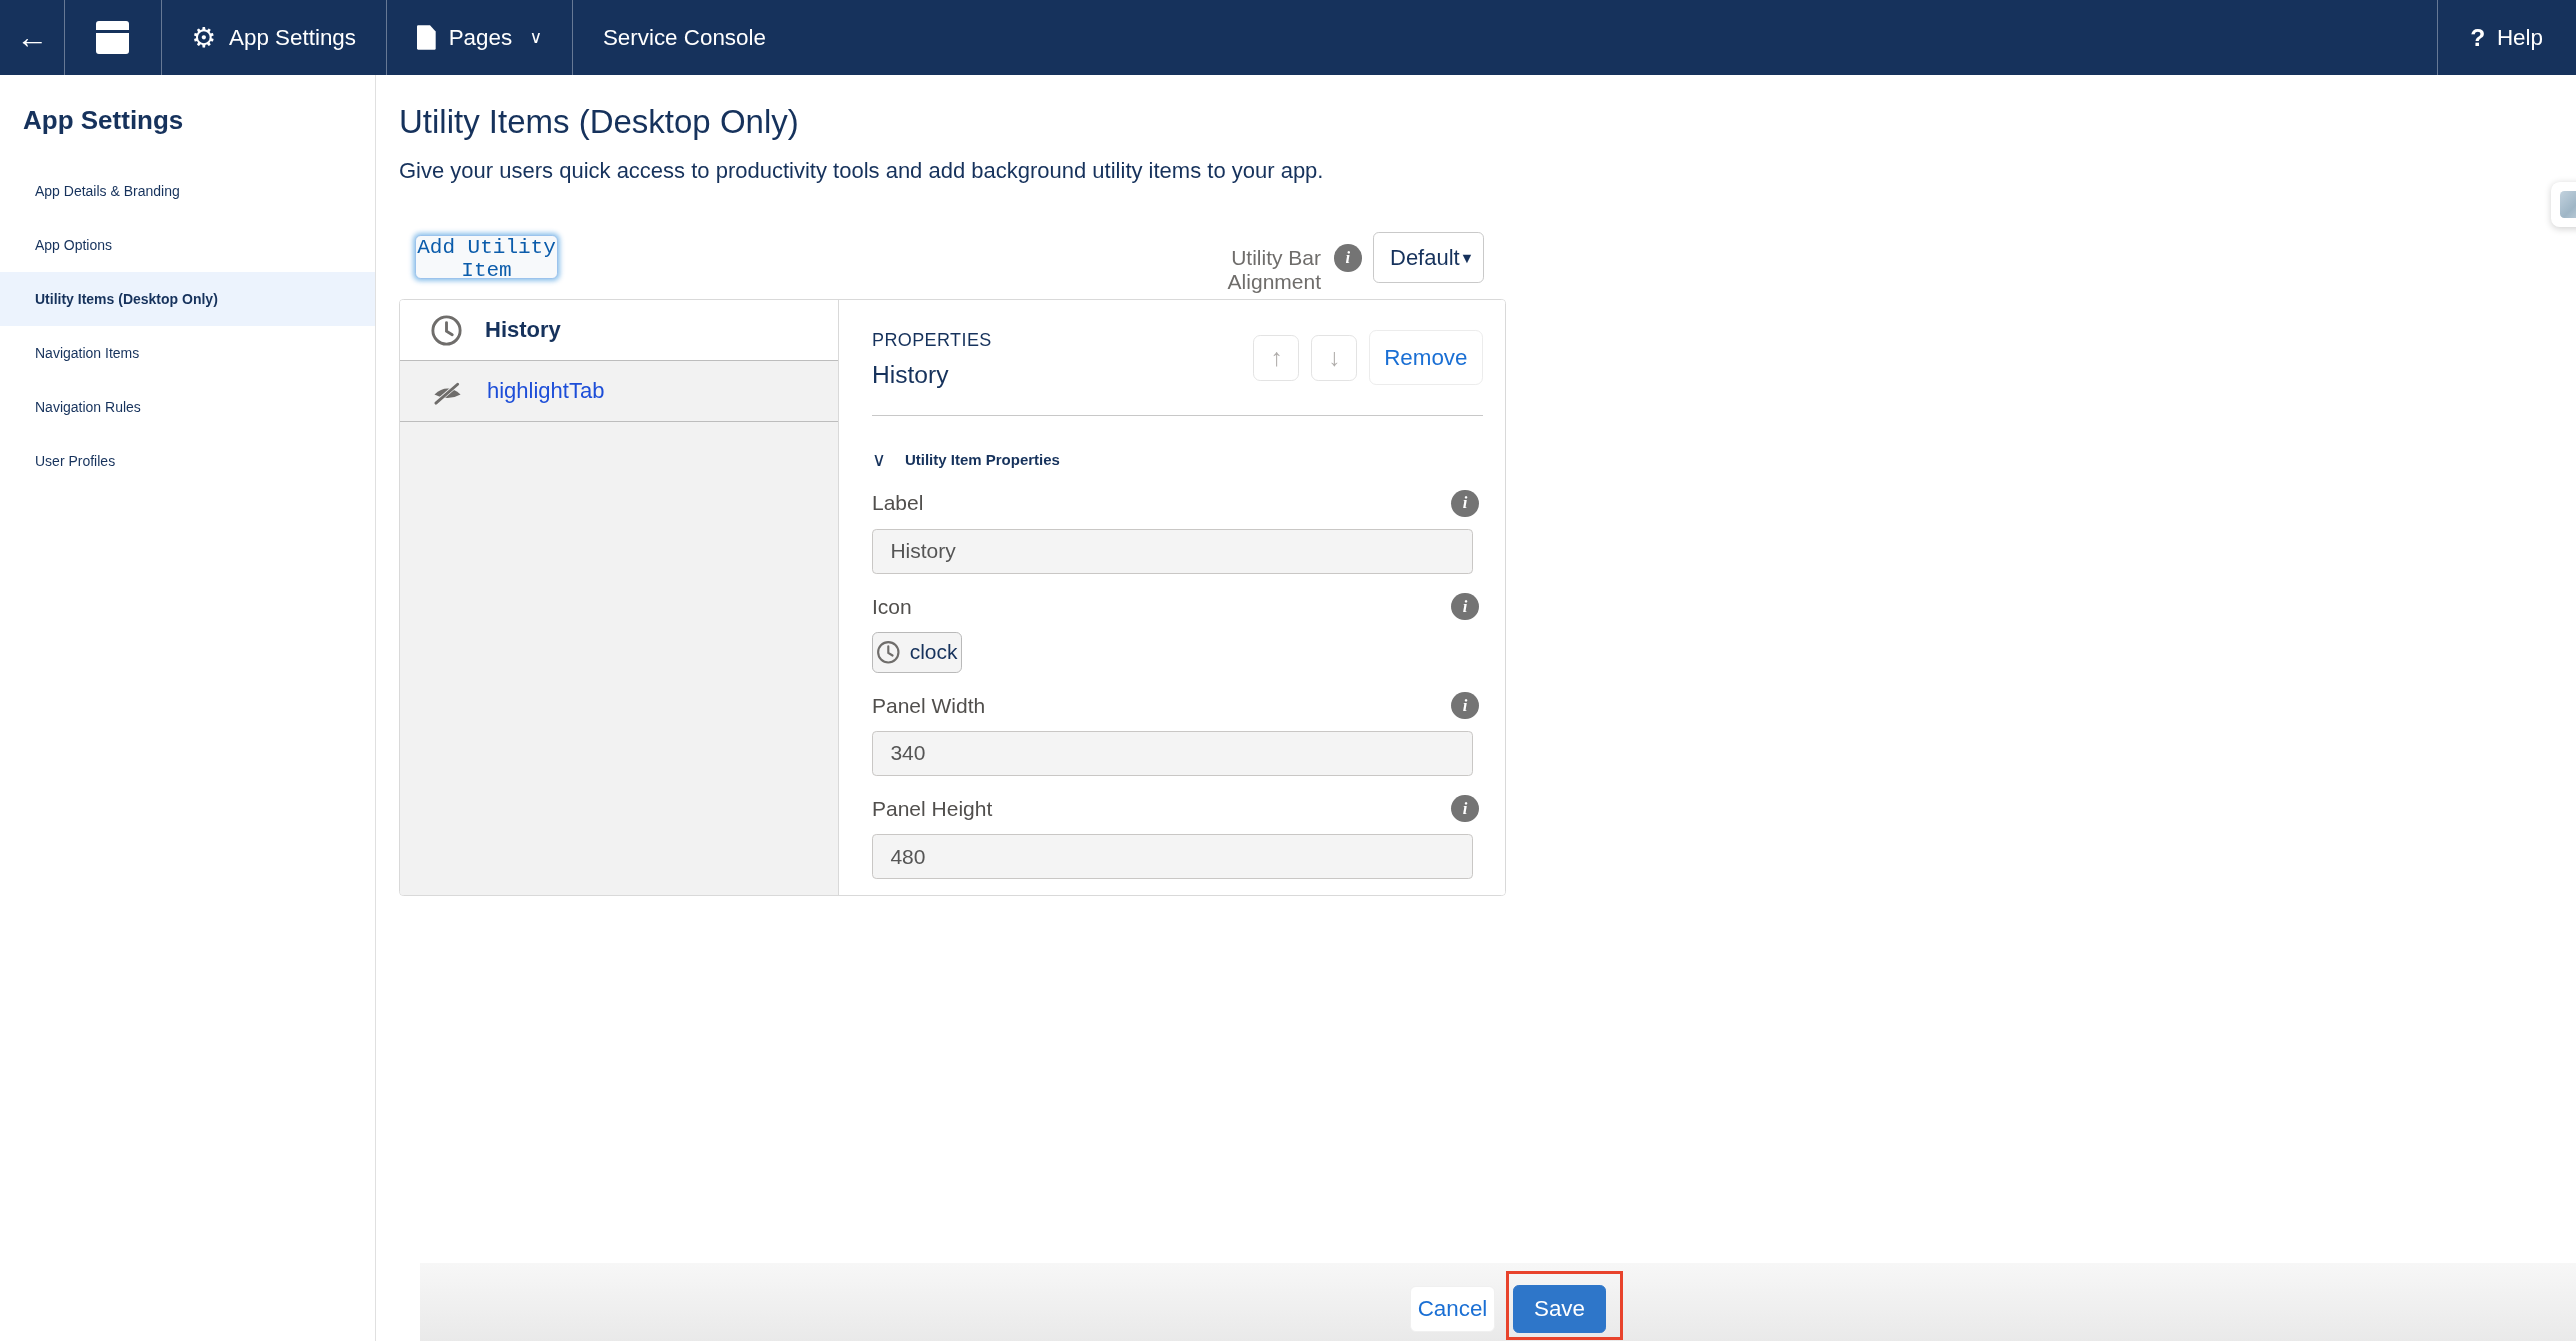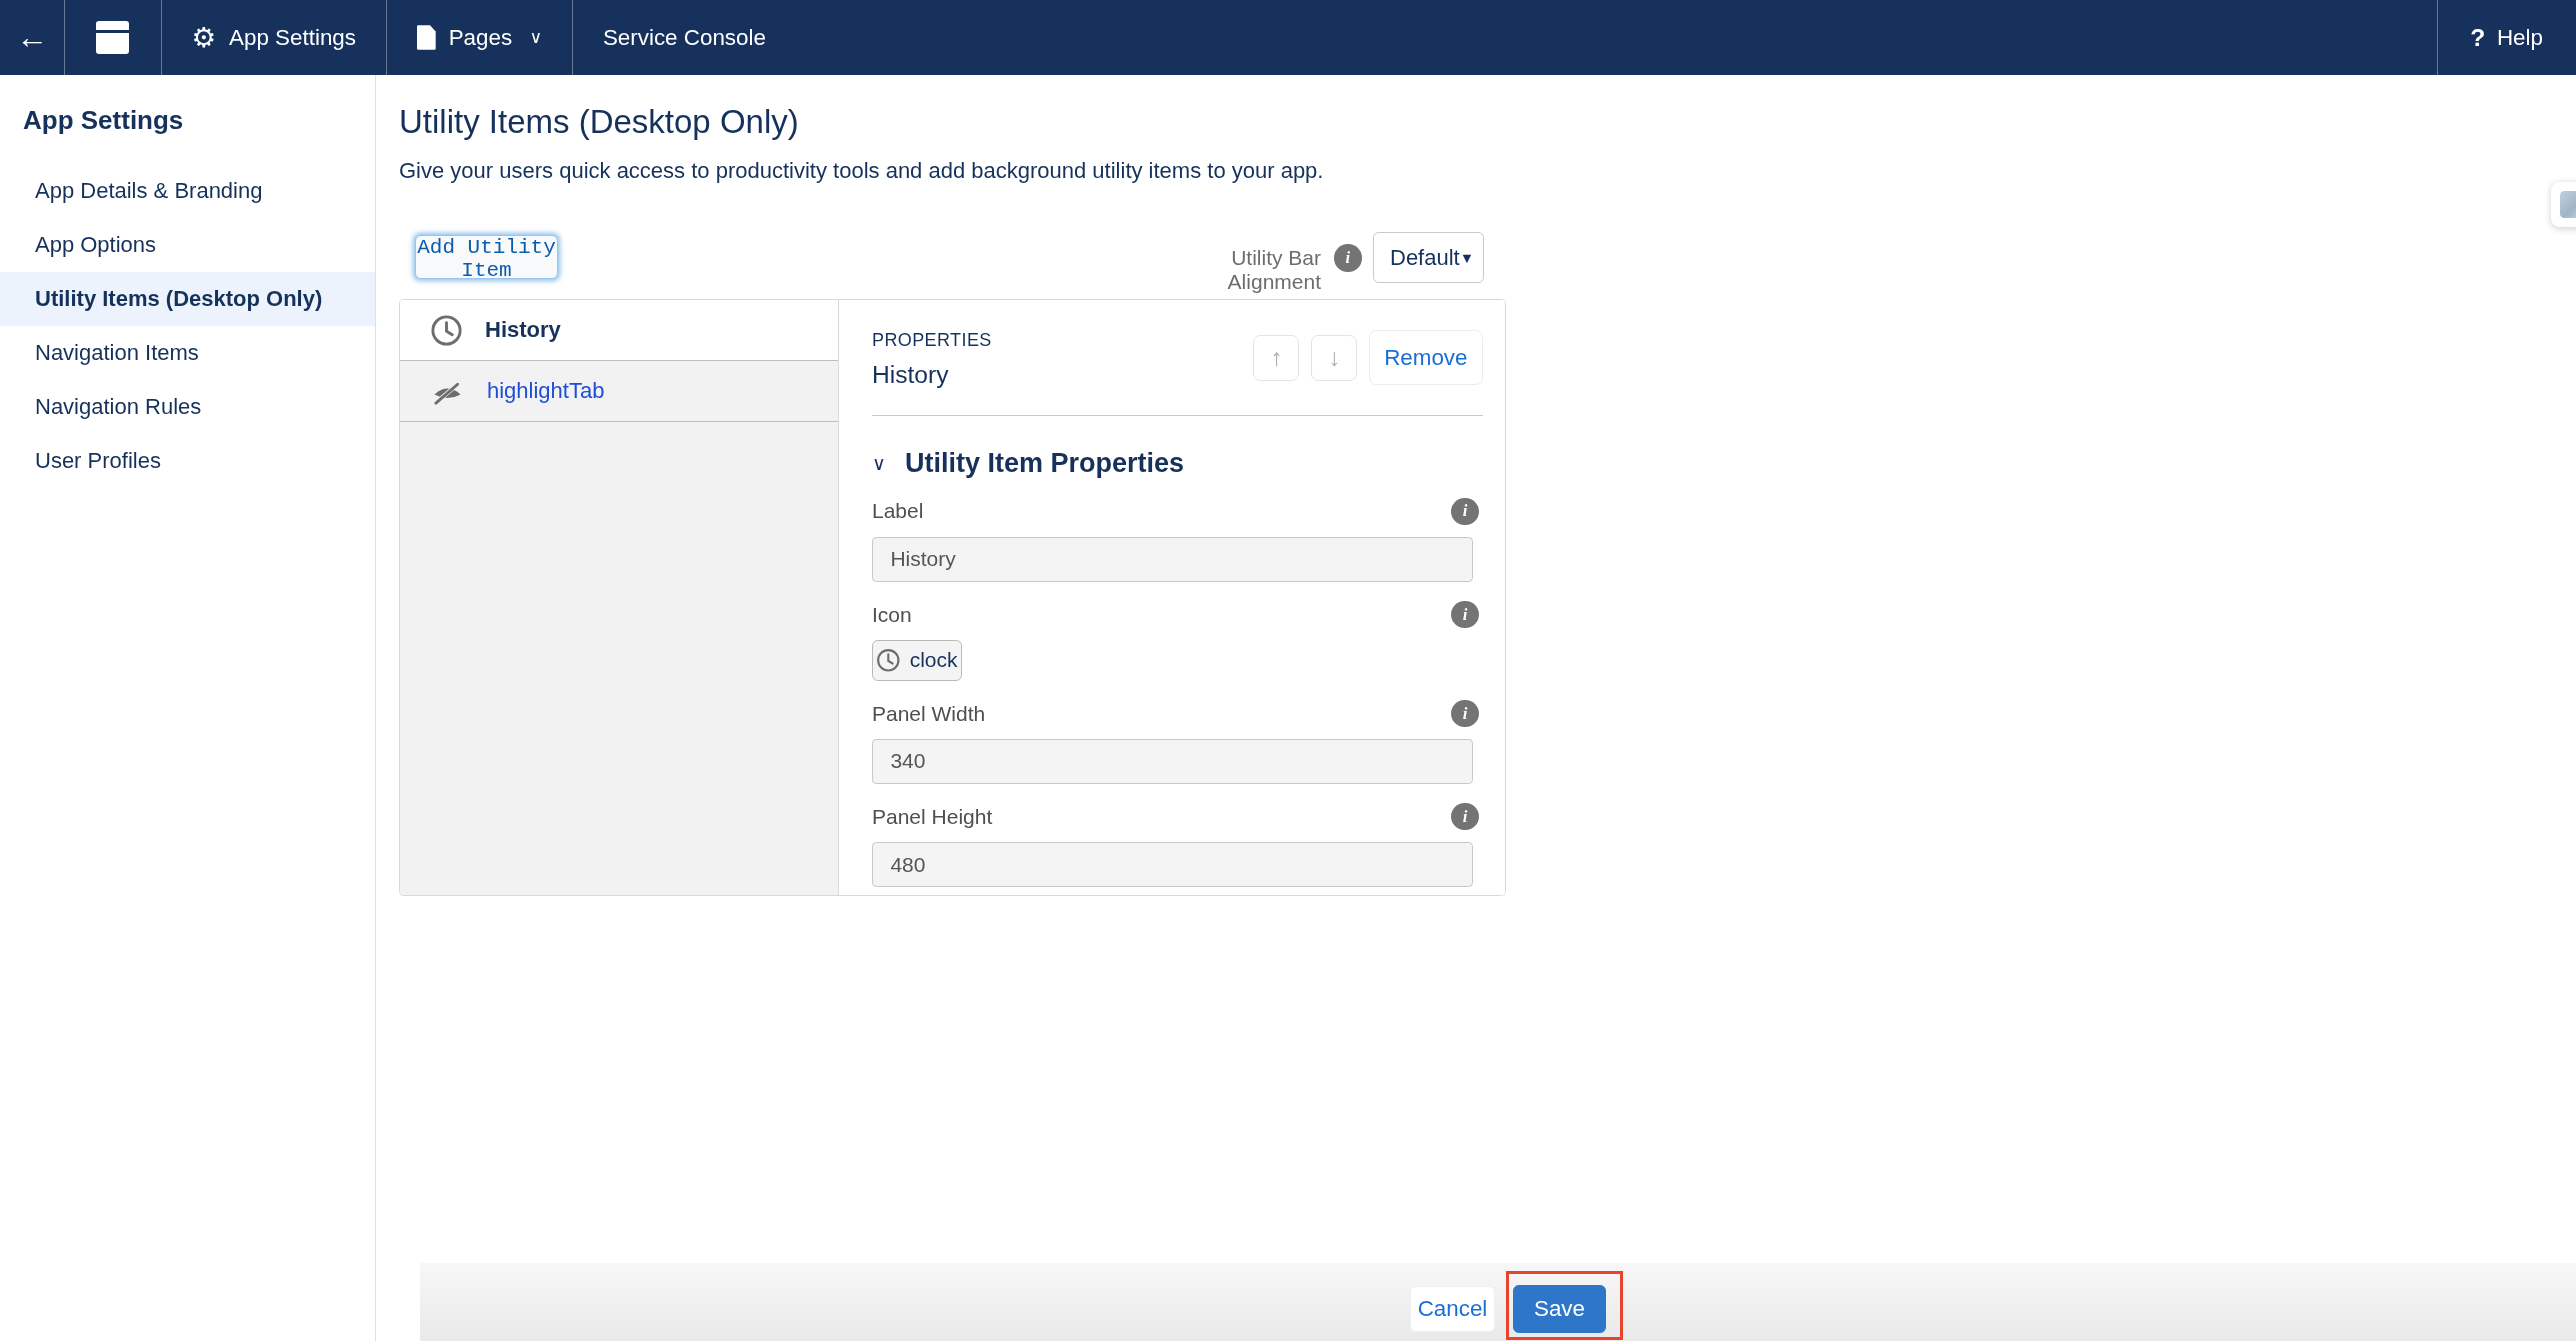--- a/index.html
+++ b/index.html
@@ -34,21 +34,21 @@
 
   
   .sidebar {
     position:absolute; left:0; top:75px; width:376px; height:1266px;
     background:#ffffff; border-right:0.7px solid #e0e0e0;
   }
   .sidebar-title { margin:30px 0 0 23px; font-size:26px; font-weight:700; color:#16325c; }
   .sidebar-list { margin-top:27.5px; }
   .sidebar-item {
     height:54px; display:flex; align-items:center; padding-left:35px;
-    font-size:22px; color:#16325c; cursor:pointer;
+    font-size:14px; color:#16325c; cursor:pointer;
   }
   .sidebar-item.selected { background:#ecf3fd; font-weight:700; }
 
   
   .page-title { position:absolute; left:399px; top:103px; font-size:33px; font-weight:400; color:#16325c; }
   .page-subtitle { position:absolute; left:399px; top:158px; font-size:22px; color:#16325c; }
 
   
   .add-btn {
     position:absolute; left:415px; top:235px; width:143px; height:44px;
@@ -97,21 +97,21 @@
     color:#b0adab; font-size:24.6px; cursor:pointer; font-family:inherit;
   }
   .remove-btn {
     height:55px; min-width:109px; background:#fff; border:0.7px solid #ececec; border-radius:7.2px;
     color:#1a6fd4; font-size:22.4px; cursor:pointer; font-family:inherit; padding:0 14.5px;
   }
   .props-divider { height:0.7px; background:#c8c8c8; margin-top:26px; }
 
   .section-head { display:flex; align-items:center; gap:19px; margin-top:32px; cursor:pointer; }
   .section-head .chev-down { font-size:19px; color:#16325c; }
-  .section-head .sec-title { font-size:27px; font-weight:700; color:#16325c; }
+  .section-head .sec-title { font-size:15px; font-weight:700; color:#16325c; }
 
   .field { margin-top:19px; }
   .field-label-row { display:flex; justify-content:space-between; align-items:center; padding-right:4.3px; }
   .field-label { font-size:21px; color:#514f4d; }
   .text-input {
     margin-top:11.6px; width:601px; height:45px; background:#f4f4f4;
     border:0.7px solid #c9c7c5; border-radius:4.3px; padding:0 17.4px;
     font-size:21px; color:#555555; font-family:inherit;
   }
   .icon-chip {

